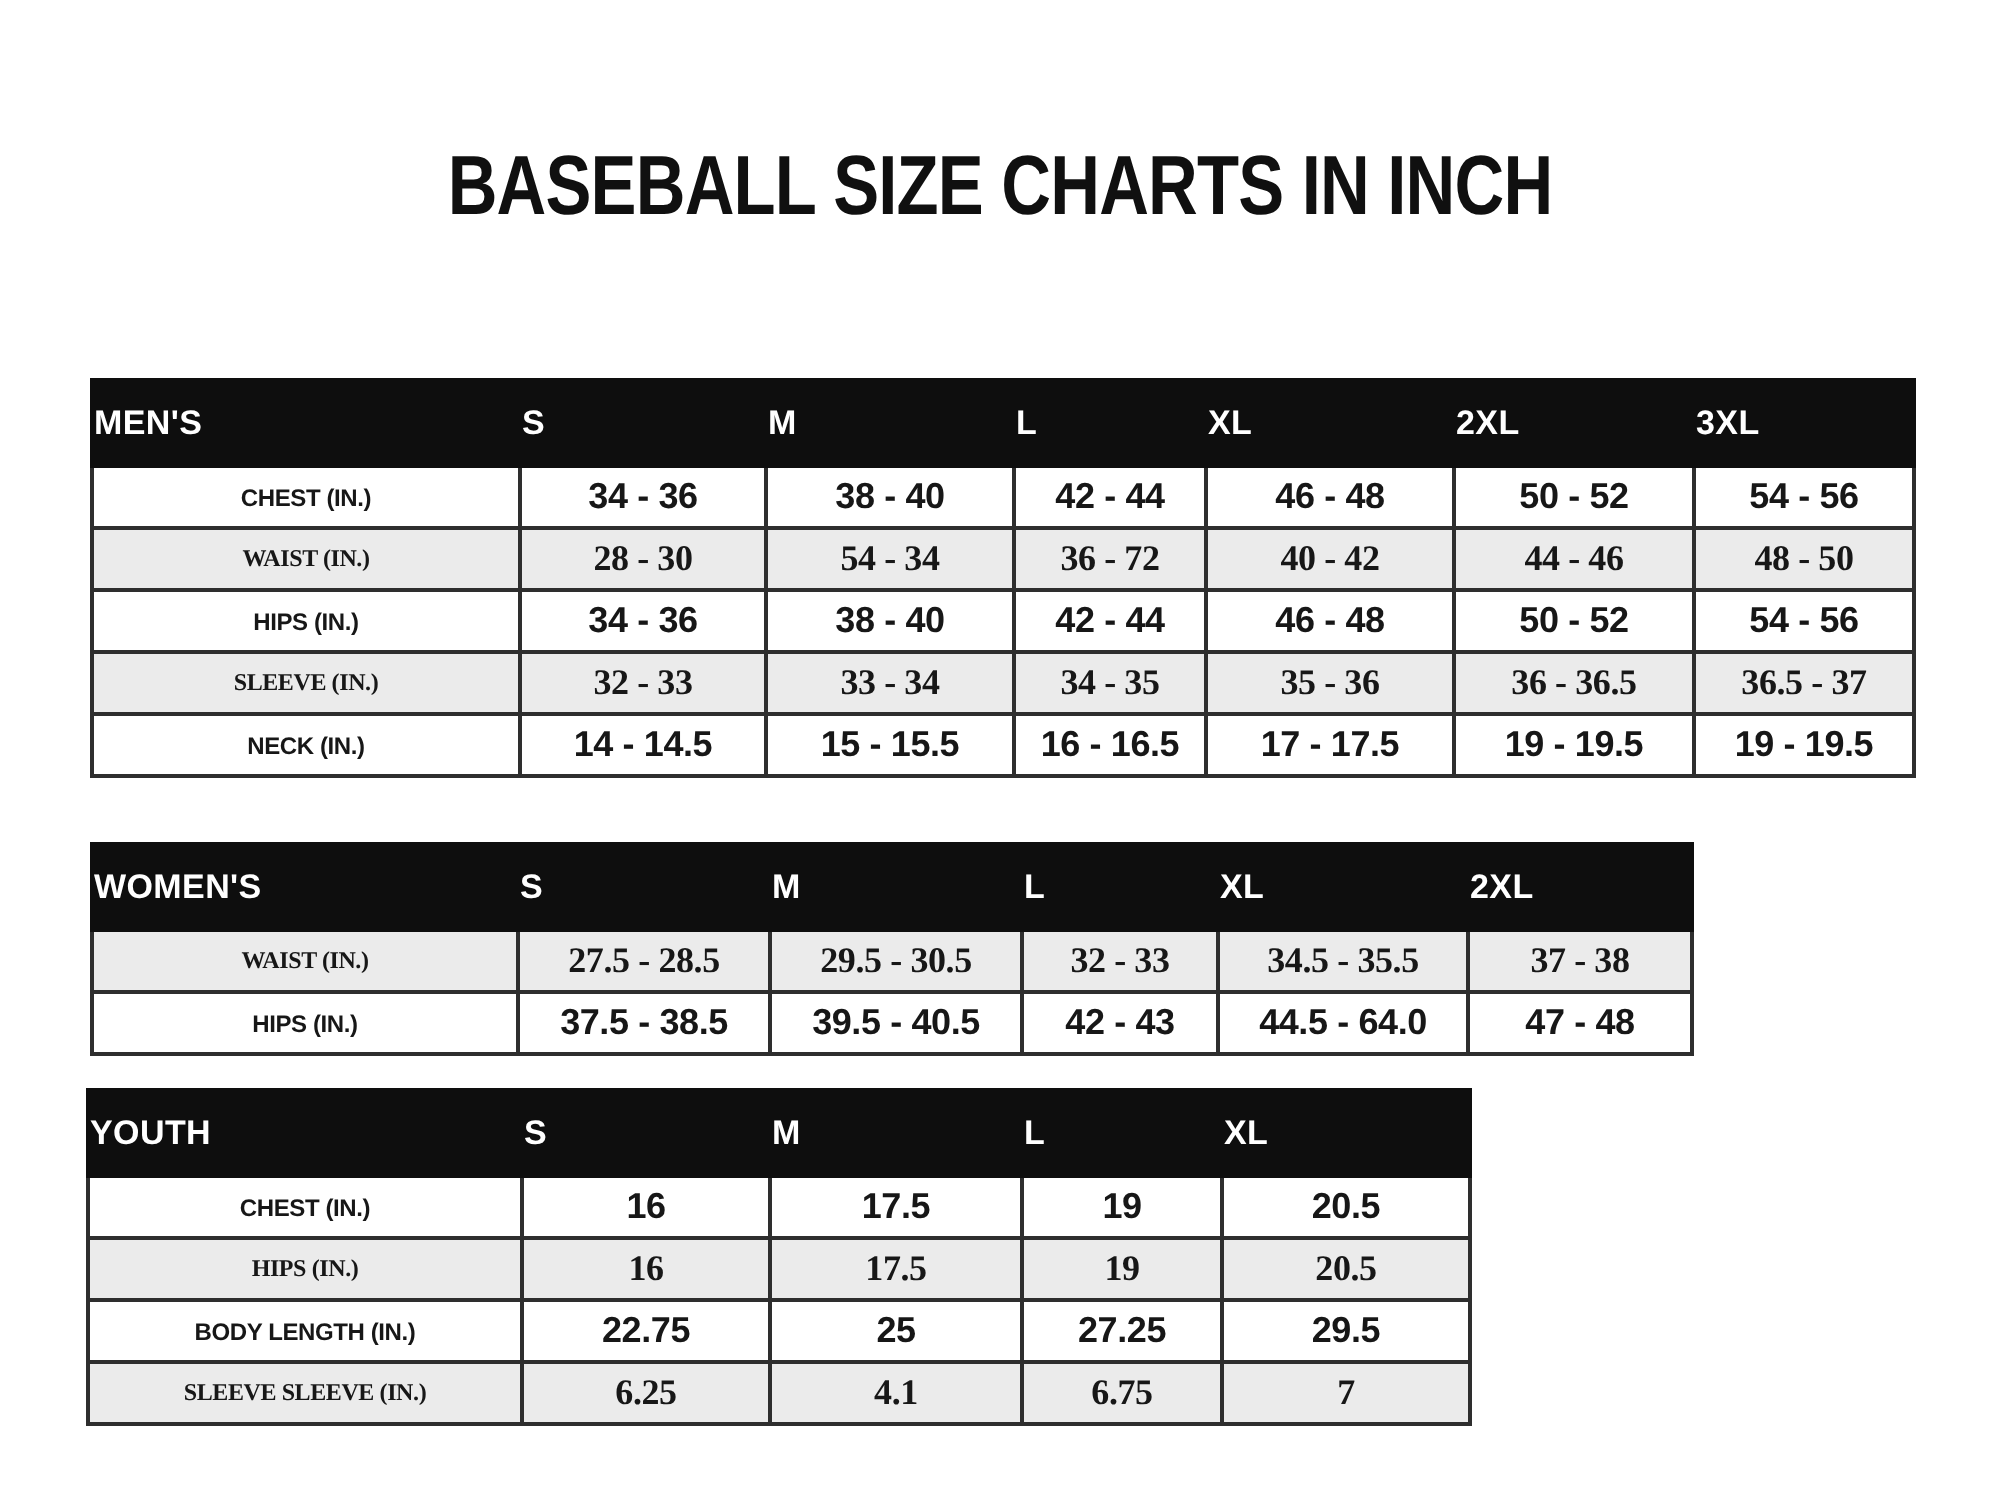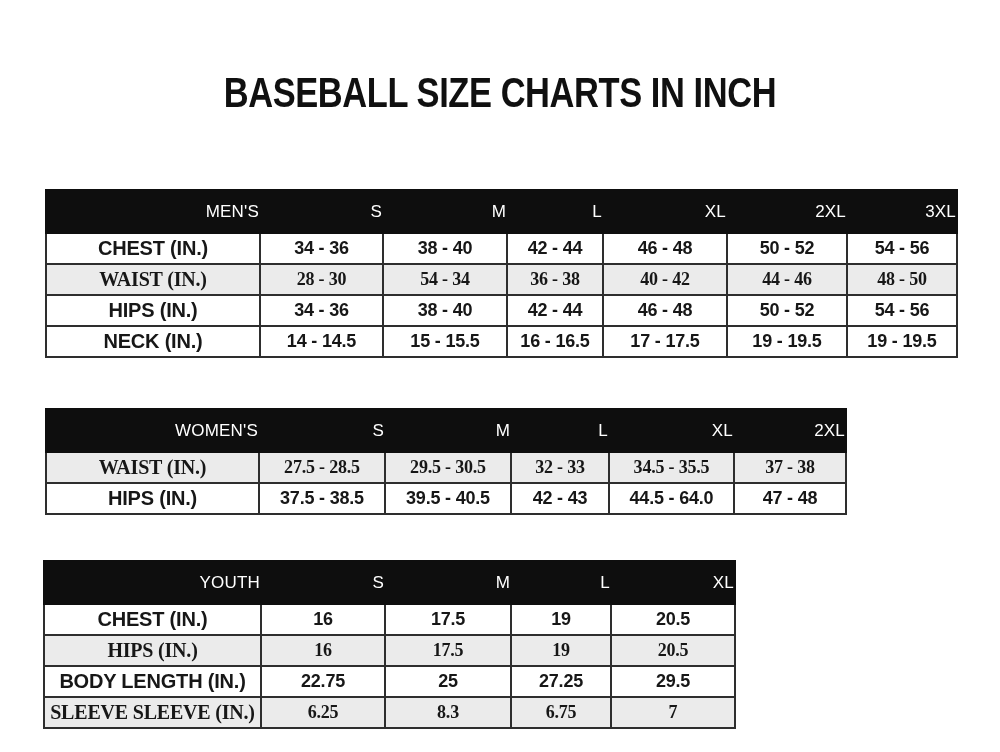--- a/index.html
+++ b/index.html
@@ -28,44 +28,44 @@
     position:absolute;
     border-collapse:collapse;
     table-layout:fixed;
   }
   table.chart th {
     background:var(--header-bg, #0e0e0e);
     color:var(--header-text, #ffffff);
     border:2px solid var(--header-bg, #0e0e0e);
     height:43px;
     font-size:17px;
-    font-weight:400;
-    text-align:right;
+    font-weight:700;
+    text-align:left;
     vertical-align:middle;
     letter-spacing:0.2px;
   }
   table.chart td {
     border:2px solid var(--border, #2e2e2e);
     background:var(--row-bg, #ffffff);
     height:31px;
     text-align:center;
     vertical-align:middle;
     font-size:18px;
     font-weight:700;
     color:var(--cell-text, #171717);
     letter-spacing:-0.2px;
     white-space:nowrap;
     overflow:hidden;
   }
   table.chart tr.alt td { background:var(--row-alt-bg, #ebebeb);font-family:Liberation Serif, serif; }
-  table.chart td.rowlabel { font-size:20px; letter-spacing:-0.2px; }
+  table.chart td.rowlabel { font-size:12px; letter-spacing:-0.2px; }
 
   #mens-table   { left:45px; top:189px; width:911px; }
-  #womens-table { left:45px; top:408px; width:800px; }
-  #youth-table  { left:43px; top:560px; width:691px; }
+  #womens-table { left:45px; top:421px; width:800px; }
+  #youth-table  { left:43px; top:544px; width:691px; }
 </style>
 </head>
 <body>
 
 <h1 class="title">BASEBALL SIZE CHARTS IN INCH</h1>
 
 <table class="chart" id="mens-table">
   <colgroup>
     <col style="width:214px">
       <col style="width:123px">
@@ -93,33 +93,42 @@
       <td>38 - 40</td>
       <td>42 - 44</td>
       <td>46 - 48</td>
       <td>50 - 52</td>
       <td>54 - 56</td>
     </tr>
     <tr class="alt">
       <td class="rowlabel">WAIST (IN.)</td>
       <td>28 - 30</td>
       <td>54 - 34</td>
-      <td>36 - 38</td>
+      <td>36 - 72</td>
       <td>40 - 42</td>
       <td>44 - 46</td>
       <td>48 - 50</td>
     </tr>
     <tr>
       <td class="rowlabel">HIPS (IN.)</td>
       <td>34 - 36</td>
       <td>38 - 40</td>
       <td>42 - 44</td>
       <td>46 - 48</td>
       <td>50 - 52</td>
       <td>54 - 56</td>
+    </tr>
+    <tr class="alt">
+      <td class="rowlabel">SLEEVE (IN.)</td>
+      <td>32 - 33</td>
+      <td>33 - 34</td>
+      <td>34 - 35</td>
+      <td>35 - 36</td>
+      <td>36 - 36.5</td>
+      <td>36.5 - 37</td>
     </tr>
     <tr>
       <td class="rowlabel">NECK (IN.)</td>
       <td>14 - 14.5</td>
       <td>15 - 15.5</td>
       <td>16 - 16.5</td>
       <td>17 - 17.5</td>
       <td>19 - 19.5</td>
       <td>19 - 19.5</td>
     </tr>
@@ -200,18 +209,18 @@
     <tr>
       <td class="rowlabel">BODY LENGTH (IN.)</td>
       <td>22.75</td>
       <td>25</td>
       <td>27.25</td>
       <td>29.5</td>
     </tr>
     <tr class="alt">
       <td class="rowlabel">SLEEVE SLEEVE (IN.)</td>
       <td>6.25</td>
-      <td>8.3</td>
+      <td>4.1</td>
       <td>6.75</td>
       <td>7</td>
     </tr>
   </tbody>
 </table>
 
 </body></html>

